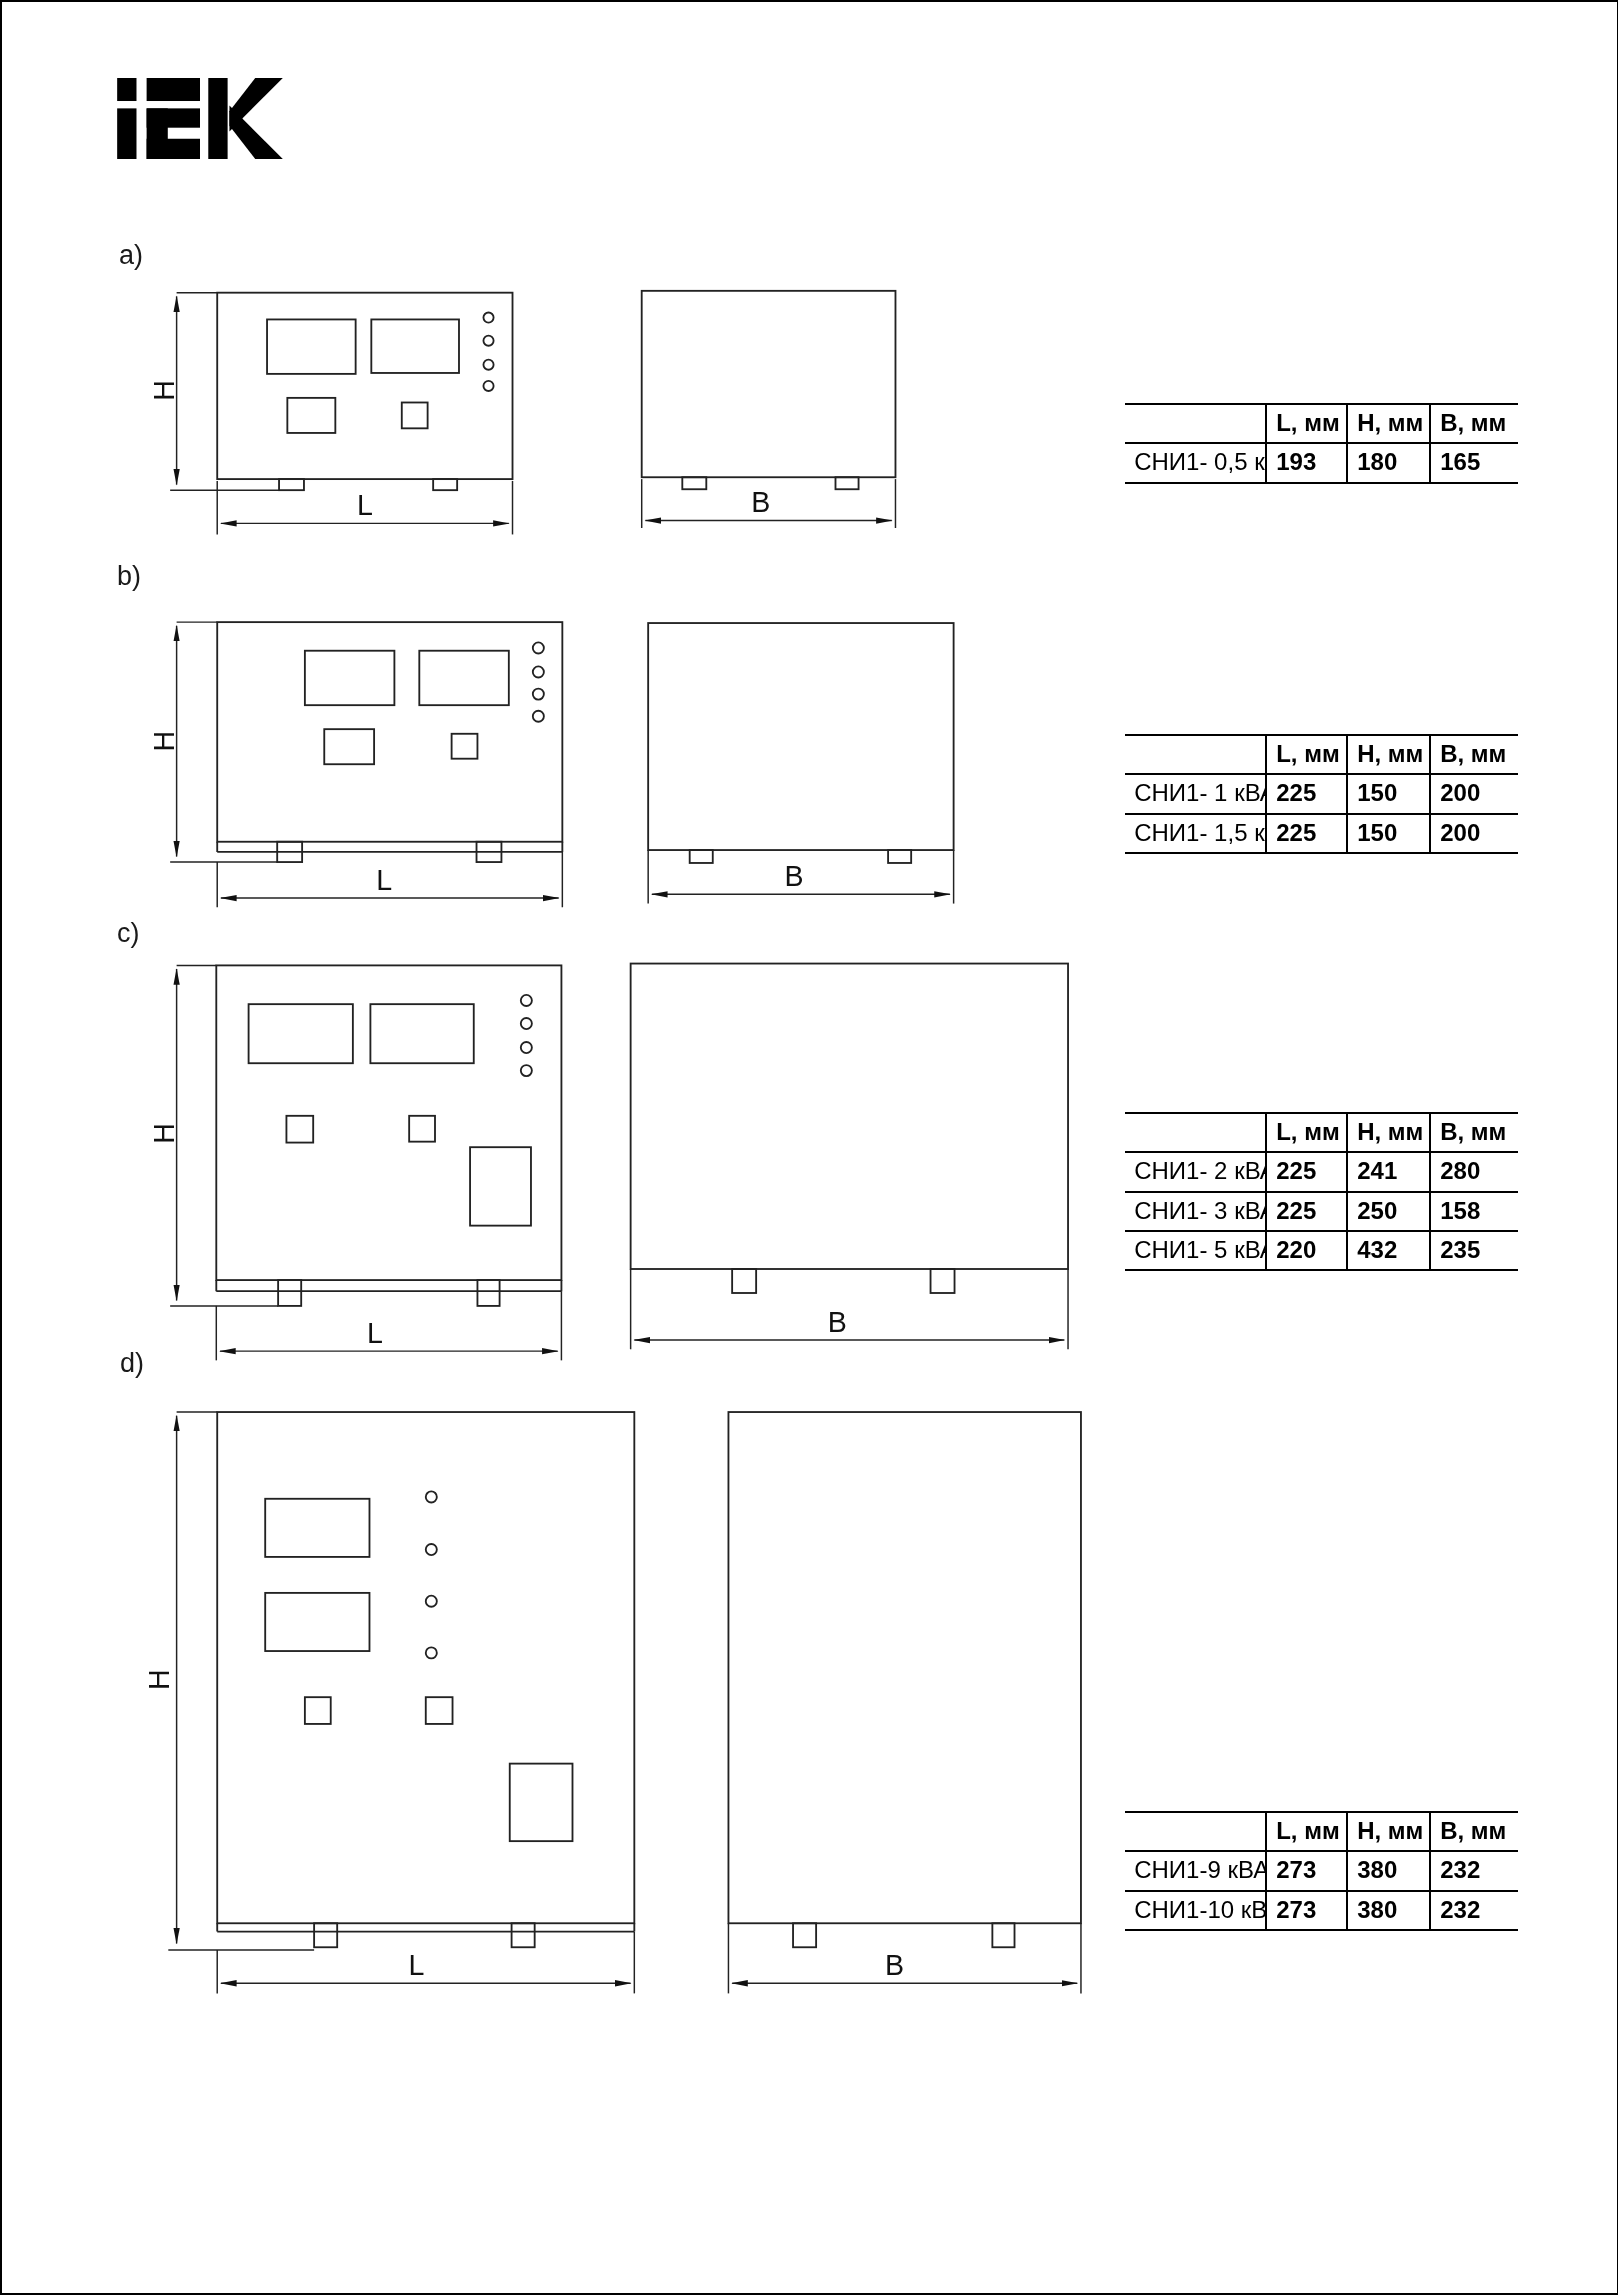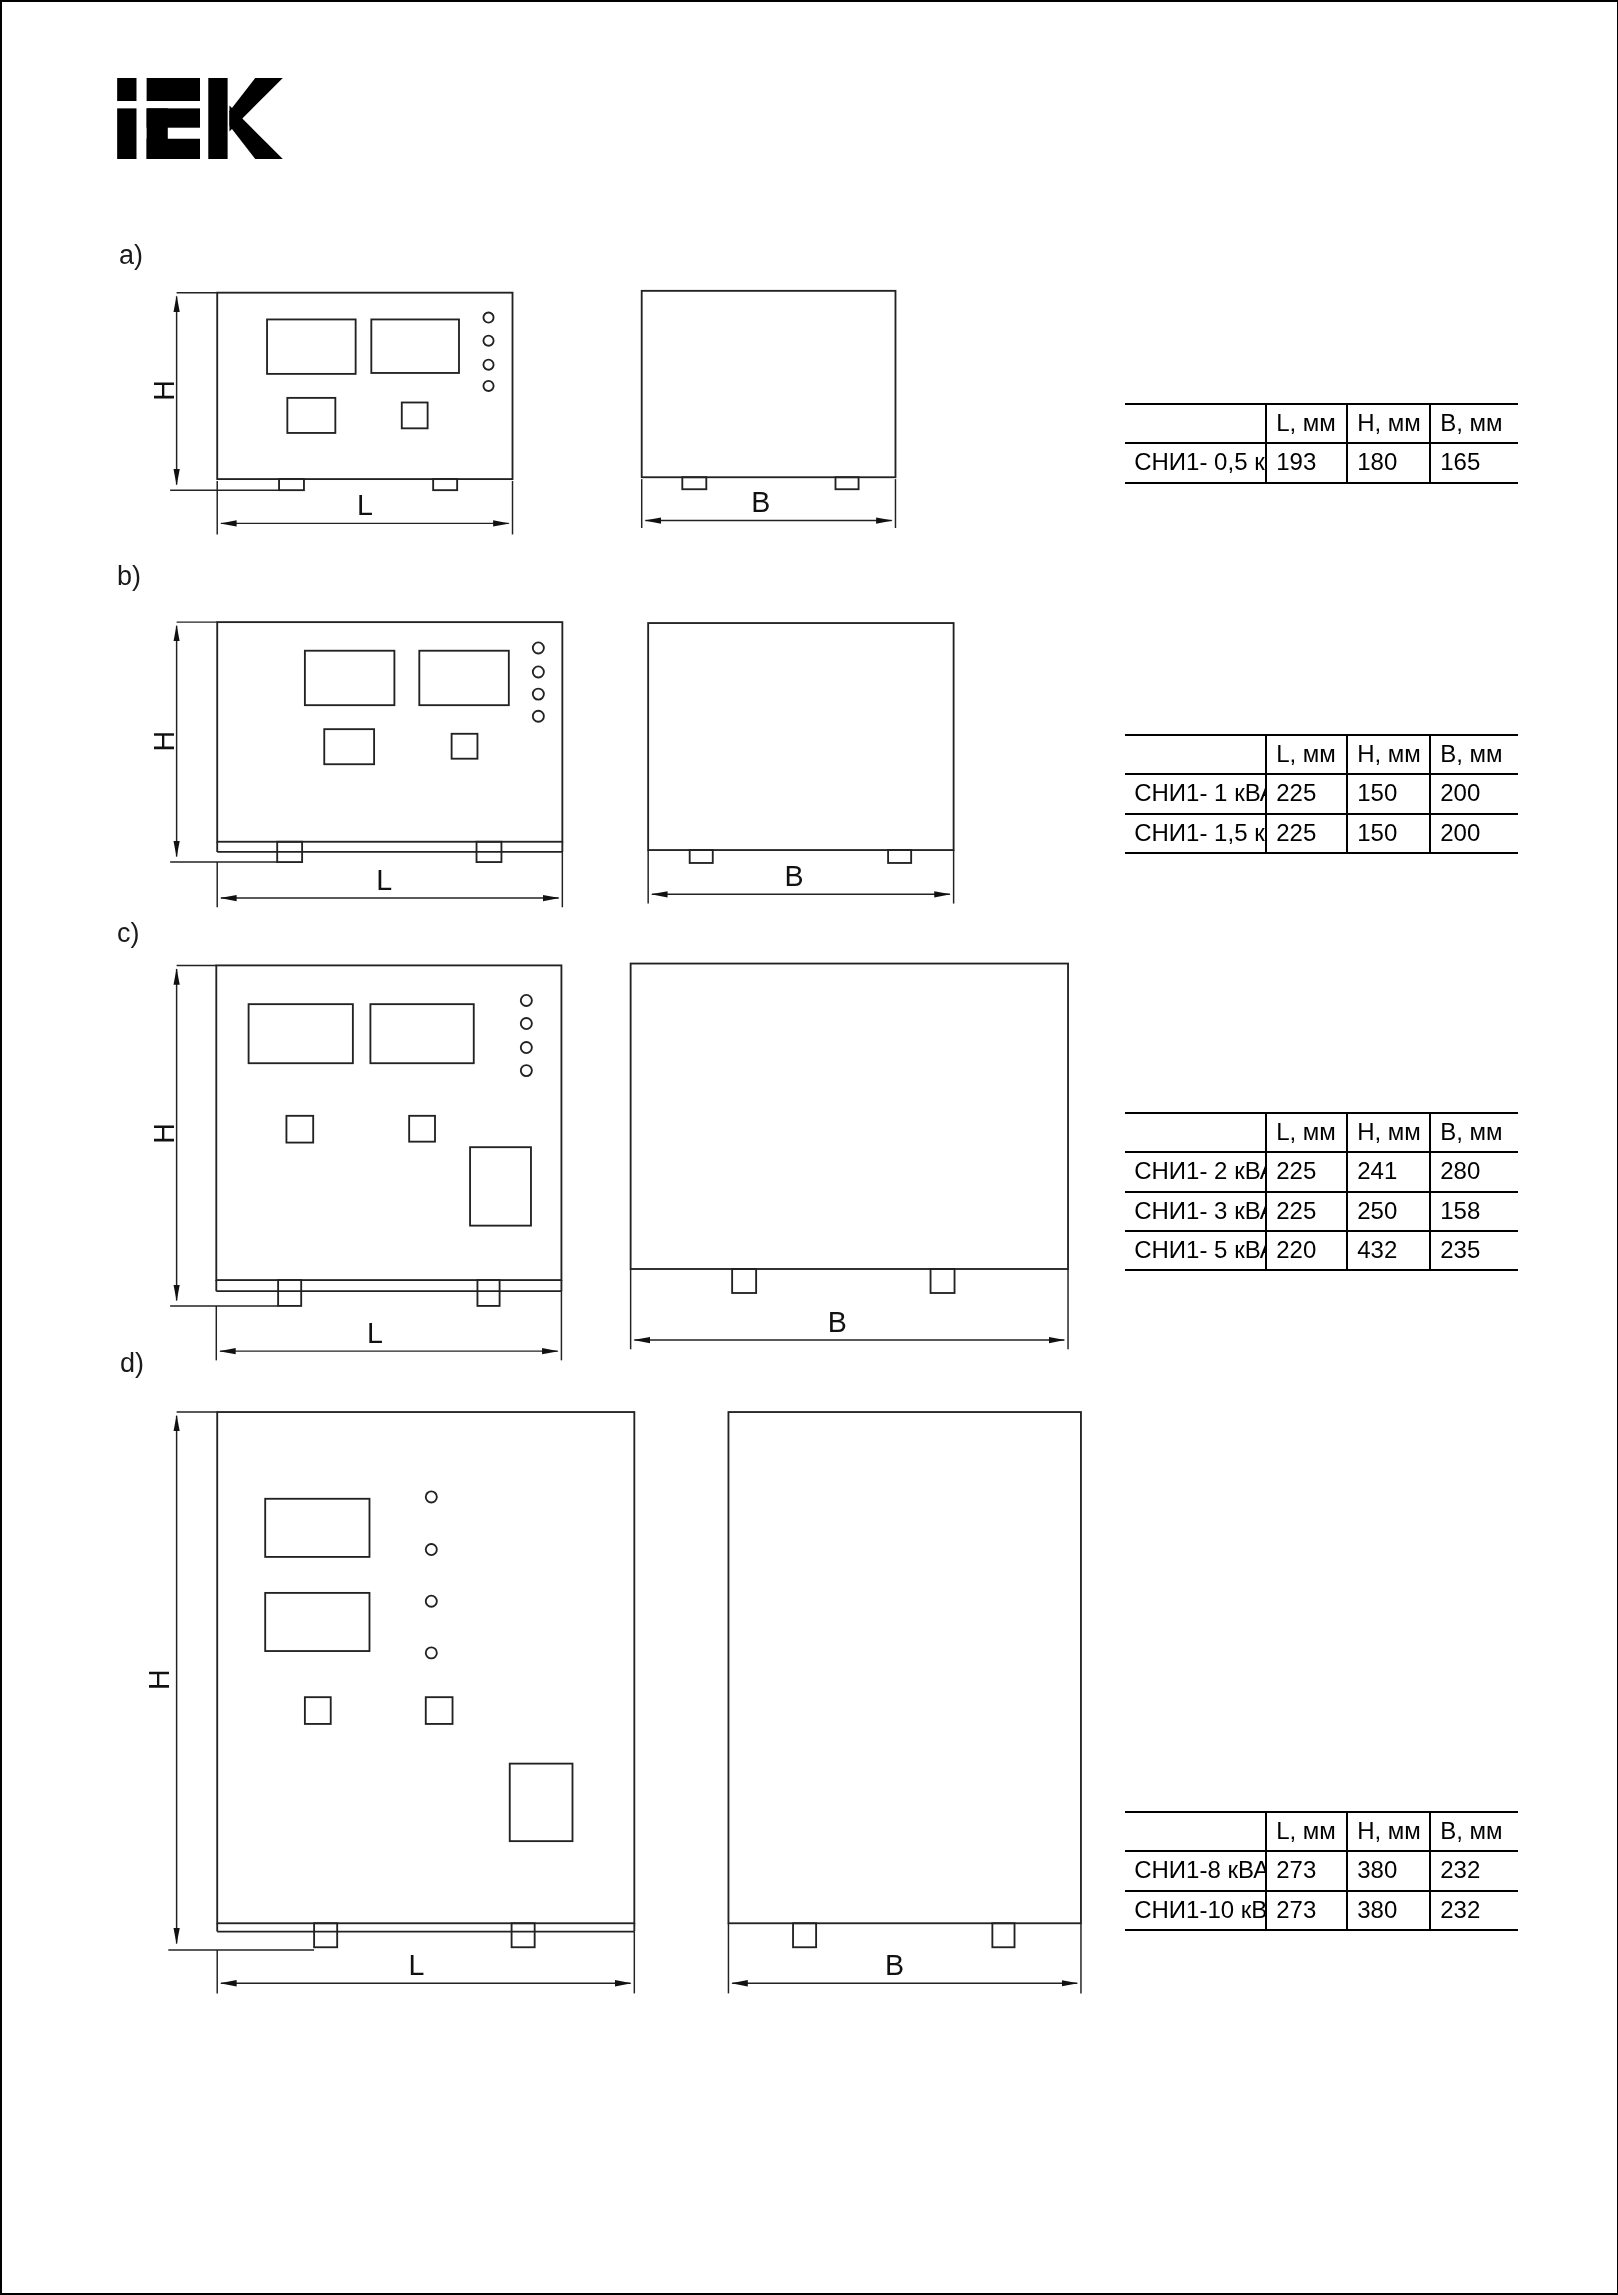--- a/index.html
+++ b/index.html
@@ -7,21 +7,21 @@
     position:relative;width:1619px;height:2295px;background:#ffffff;
     border:2.8px solid #000;box-sizing:border-box;overflow:hidden;
     font-family:"Liberation Sans",sans-serif;color:#000;
   }
   #drawings{position:absolute;left:0;top:0;width:1619px;height:2295px;}
   .section-label{position:absolute;font-size:27px;color:#1a1a1a;}
   .dim-table{position:absolute;border-collapse:collapse;table-layout:fixed;width:393px;
     font-size:24px;color:#000;}
   .dim-table td{border-top:2.8px solid #000;border-bottom:2.8px solid #000;
     padding:3.7px 7.4px 4.6px 9.2px;height:29px;overflow:hidden;white-space:nowrap;}
-  .dim-table td+td{border-left:2.8px solid #000;}
+  .dim-table td+td{border-left:2.8px solid #000;font-weight:bold;}
   .caption{position:absolute;left:178px;top:2084px;font-size:25px;line-height:31px;color:#111;}
   .caption span{display:block;white-space:pre;}
   .logo{position:absolute;left:115px;top:76px;}
 </style>
 </head>
 <body>
 
 <div id="page">
 
   <svg class="logo" width="166" height="81" viewBox="0 0 180 88" aria-hidden="true">
@@ -319,21 +319,21 @@
         <col style="width:88px">
       </colgroup>
     <tbody>
         <tr>
       <td></td>
       <td>L, мм</td>
       <td>H, мм</td>
       <td>B, мм</td>
     </tr>
     <tr>
-      <td>СНИ1-8 кВА</td>
+      <td>СНИ1-9 кВА</td>
       <td>273</td>
       <td>380</td>
       <td>232</td>
     </tr>
     <tr>
       <td>СНИ1-10 кВА</td>
       <td>273</td>
       <td>380</td>
       <td>232</td>
     </tr>

